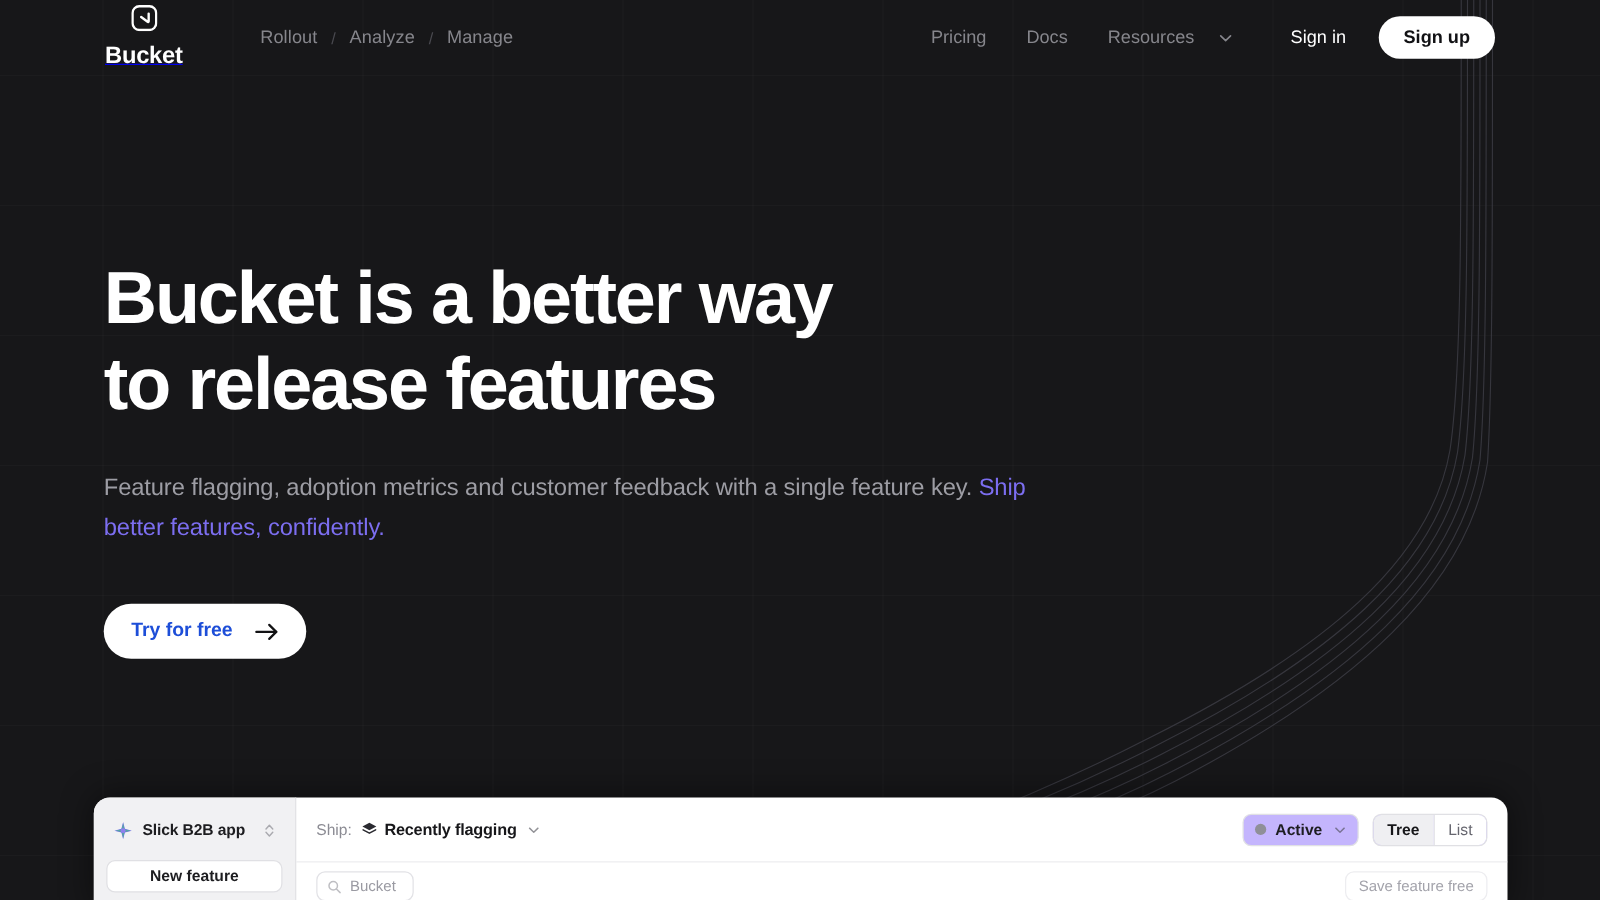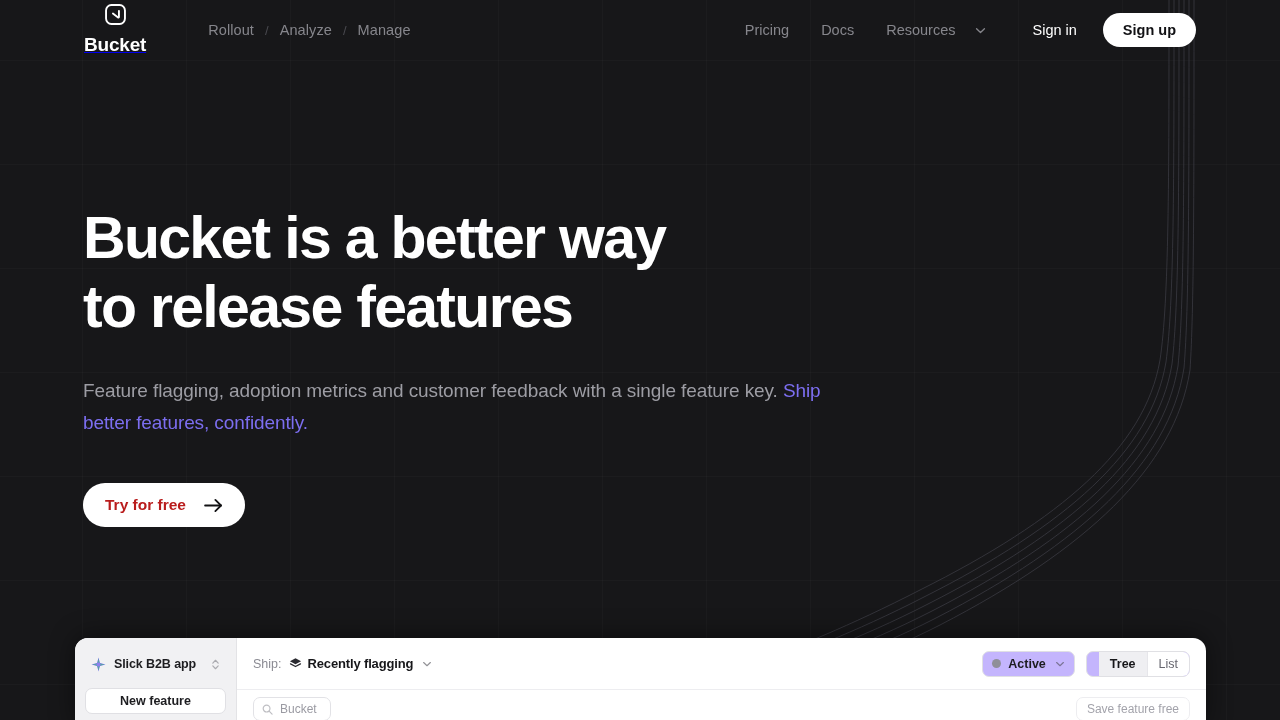--- a/index.html
+++ b/index.html
@@ -96,21 +96,21 @@
     position:absolute; left:83px; top:375px;
     width:740px;
     color:#9d9da4;
     font-size:19px; line-height:32px;
     letter-spacing:-0.1px;
   }
   .sub .accent { color:#7c6ef0; }
   .cta {
     position:absolute; left:83px; top:483px;
     display:inline-flex; align-items:center; gap:18px;
-    background:#ffffff; color:#b91c1c;
+    background:#ffffff; color:#1d4ed8;
     border:none; border-radius:999px;
     padding:0 22px; height:44px;
     font-size:15.5px; font-weight:600;
     cursor:pointer;
     font-family:"Liberation Sans", sans-serif;
   }
   .cta .arrow { display:block; width:19px; height:15px; }
 
   
   .panel {
@@ -173,21 +173,21 @@
     background:#c4b5fd;
     border:1px solid #e0e0e4; border-radius:7px;
     font-size:12.5px; font-weight:600; color:#1d1d20;
     cursor:pointer;
   }
   .dot { width:9px; height:9px; border-radius:50%; background:#8f8f98; }
   .pill .view-chev { margin-left:2px; }
   .segmented {
     display:flex; height:26px;
     border:1px solid #e0e0e4; border-radius:7px;
-    overflow:hidden; background:#c4b5fd;padding-left:12px;
+    overflow:hidden; background:#c4b5fd;
   }
   .seg {
     display:flex; align-items:center; justify-content:center;
     min-width:40px; padding:0 11px;
     font-size:12.5px; color:#66666f;
     cursor:pointer;
     background:#ffffff;
   }
   .seg.active {
     background:#efeff2; color:#17171a; font-weight:700;

